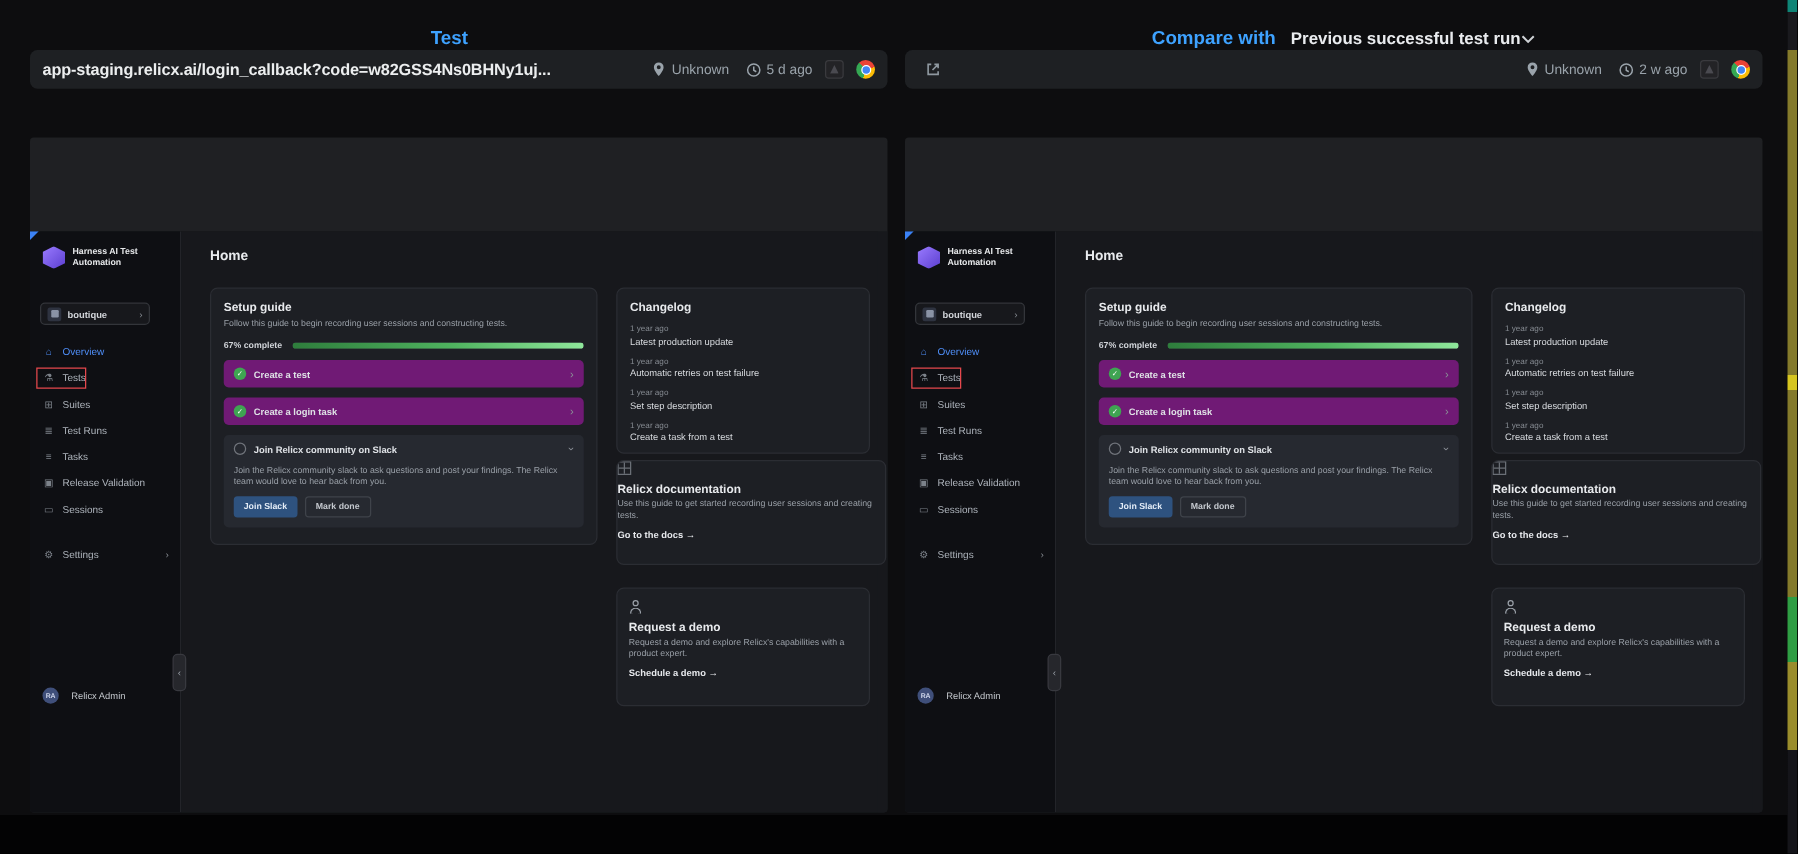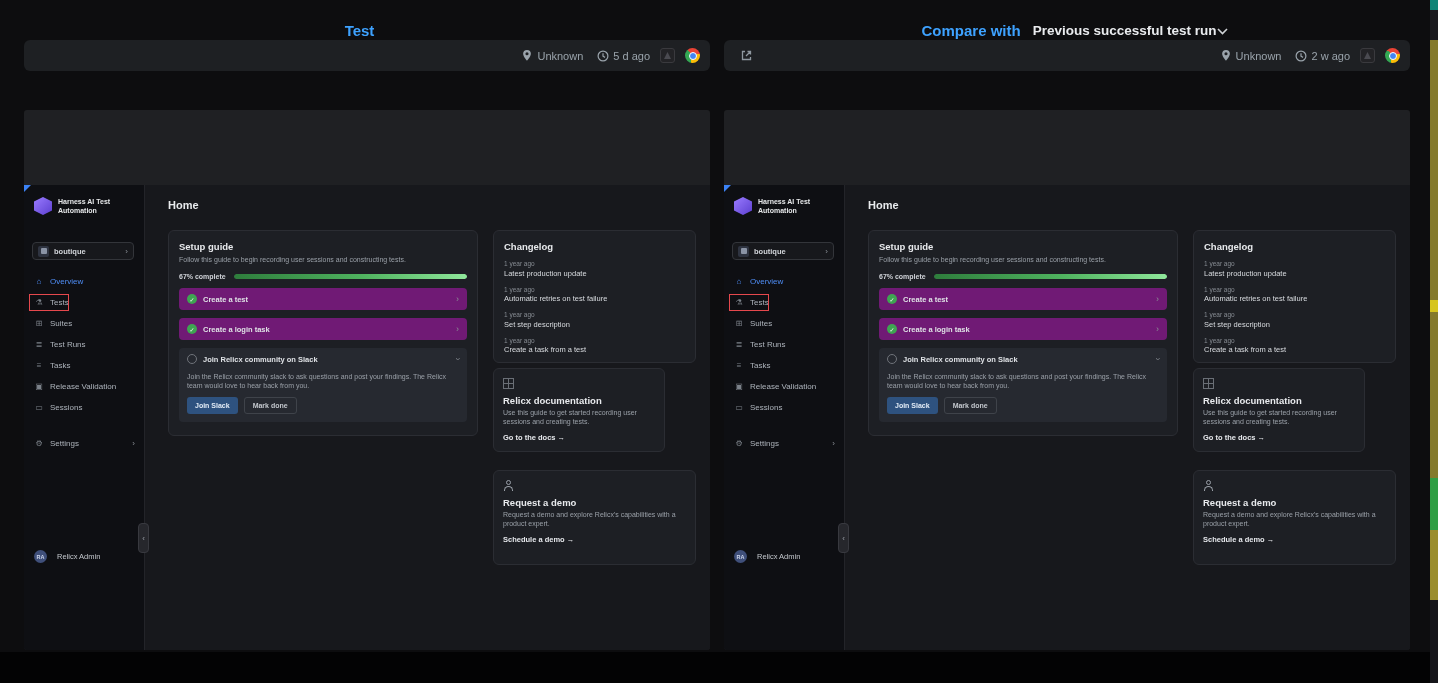--- a/index.html
+++ b/index.html
@@ -38,21 +38,21 @@
   .panel.left{left:24px;} .panel.right{left:724px;}
   .app-area{position:absolute;left:0;top:75px;width:686px;height:465px;background:#17181c;overflow:hidden;}
   .corner-marker{position:absolute;left:0;top:0;width:0;height:0;border-top:7px solid #3b82f6;border-right:7px solid transparent;z-index:6;}
 
   
   .sb{position:absolute;left:0;top:0;width:121px;height:465px;background:#0e0f13;border-right:1px solid #232429;box-sizing:border-box;}
   .logo-row{position:absolute;left:10px;top:12px;display:flex;align-items:flex-start;gap:6px;}
   .logo-icon{width:18px;height:18px;flex:0 0 auto;background:linear-gradient(135deg,#9a7bff,#5c3fd0);
              clip-path:polygon(50% 0,100% 25%,100% 75%,50% 100%,0 75%,0 25%);}
   .logo-text{color:#e6e8ea;font-size:7px;font-weight:700;line-height:8.5px;padding-top:1px;}
-  .proj{position:absolute;left:8px;top:57px;width:102px;height:18px;border:1px solid #33353a;background:#17181c;
+  .proj{position:absolute;left:8px;top:57px;width:88px;height:18px;border:1px solid #33353a;background:#17181c;
         border-radius:4px;display:flex;align-items:center;gap:5px;padding:0 5px;box-sizing:border-box;cursor:pointer;}
   .proj-icon{width:11px;height:11px;border-radius:2px;background:#2e3340;position:relative;}
   .proj-icon::after{content:"";position:absolute;inset:2.5px;background:#8a93a5;border-radius:1px;}
   .proj-label{color:#d2d5da;font-size:7.5px;font-weight:700;}
   .proj-chev{margin-left:auto;color:#8a8f96;font-size:8px;}
   .nav{position:absolute;left:0;top:86px;right:0;}
   .nav-item{height:21px;display:flex;align-items:center;gap:6px;padding-left:10px;cursor:pointer;}
   .nav-icon{width:10px;text-align:center;font-size:8px;color:#7c828a;}
   .nav-label{font-size:8px;color:#aeb4bc;}
   .nav-item.active .nav-icon,.nav-item.active .nav-label{color:#4f8ef7;}
@@ -86,21 +86,21 @@
   .setup-expanded .setup-row{background:none;margin-top:0;}
   .row-desc{color:#9aa0a8;font-size:7px;line-height:9px;margin:2px 8px 0 8px;}
   .btn-row{display:flex;gap:6px;margin:7px 0 0 8px;}
   .btn{font-family:inherit;font-size:7px;font-weight:700;padding:4px 8px;border-radius:3px;cursor:pointer;}
   .btn-primary{background:#2e527f;border:none;color:#e3ecf7;}
   .btn-ghost{background:transparent;border:1px solid #3f434a;color:#c3c7cd;}
   .changelog-card{left:348px;top:45px;width:203px;height:133px;padding:10px;}
   .cl-entry{margin-top:8px;}
   .cl-age{color:#868b92;font-size:6.5px;line-height:7px;}
   .cl-title{color:#d8dbdf;font-size:7.5px;line-height:9px;margin-top:1.5px;}
-  .docs-card{left:348px;top:183px;width:172px;height:84px;padding:9px;}
+  .docs-card{left:348px;top:183px;width:216px;height:84px;}
   .grid-icon{display:block;width:11px;height:11px;border:1px solid #6a6f76;box-sizing:border-box;
              background:linear-gradient(#6a6f76,#6a6f76) 50% 0/1px 100% no-repeat,
                         linear-gradient(#6a6f76,#6a6f76) 0 50%/100% 1px no-repeat;}
   .mini-title{color:#e8eaed;font-size:9.5px;font-weight:700;margin-top:6px;}
   .mini-desc{color:#9aa0a8;font-size:7px;line-height:8.5px;margin-top:3px;}
   .mini-link{display:inline-block;color:#e6e8ec;font-size:7.5px;font-weight:700;margin-top:5px;cursor:pointer;text-decoration:none;}
   .demo-card{left:348px;top:285px;width:203px;height:95px;padding:9px;}
   .person-icon{display:block;width:11px;height:11px;position:relative;}
   .person-icon::before{content:"";position:absolute;left:3px;top:0;width:5px;height:5px;border:1px solid #9aa0a8;border-radius:50%;box-sizing:border-box;}
   .person-icon::after{content:"";position:absolute;left:1px;bottom:0;width:9px;height:5px;border:1px solid #9aa0a8;
@@ -139,20 +139,21 @@
       <button class="run-selector">
         <span>Previous successful test run</span>
         <svg width="11" height="7" viewBox="0 0 11 7">
             <path d="M1 1l4.5 4.5L10 1" fill="none" stroke="#cfd2d6" stroke-width="1.6"></path>
           </svg>
       </button>
     </div>
   </div>
 
   <div class="url-bar left">
+    <span class="url-text">app-staging.relicx.ai/login_callback?code=w82GSS4Ns0BHNy1uj...</span>
     <span class="url-spacer"></span>
     <span class="url-meta">
       <svg width="12" height="13" viewBox="0 0 13 14">
           <path d="M6.5 1a4.2 4.2 0 0 0-4.2 4.2c0 3.1 4.2 7.6 4.2 7.6s4.2-4.5 4.2-7.6A4.2 4.2 0 0 0 6.5 1zm0 5.8a1.7 1.7 0 1 1 0-3.4 1.7 1.7 0 0 1 0 3.4z" fill="#9aa3ab"></path>
         </svg>
       <span>Unknown</span>
     </span>
     <span class="url-meta">
       <svg width="12" height="12" viewBox="0 0 13 13">
           <circle cx="6.5" cy="6.5" r="5.3" fill="none" stroke="#9aa3ab" stroke-width="1.3"></circle>

